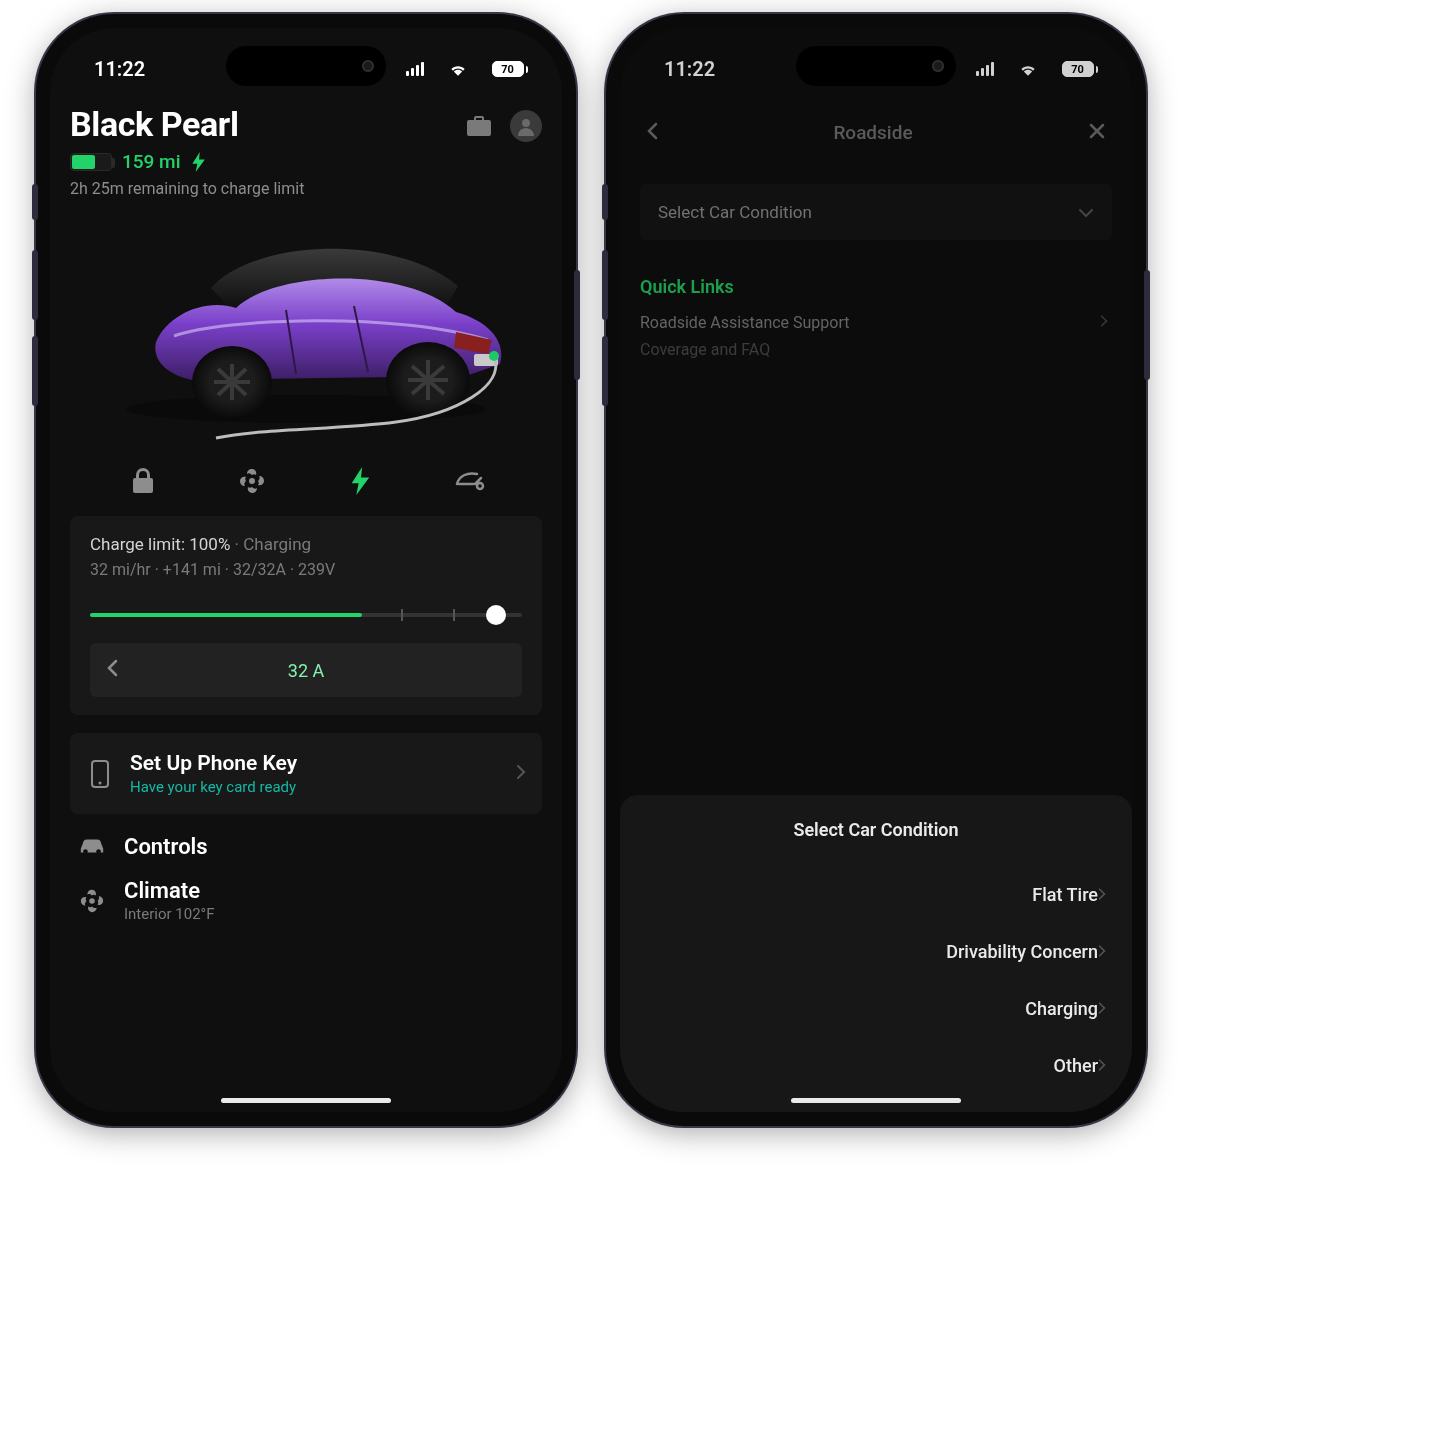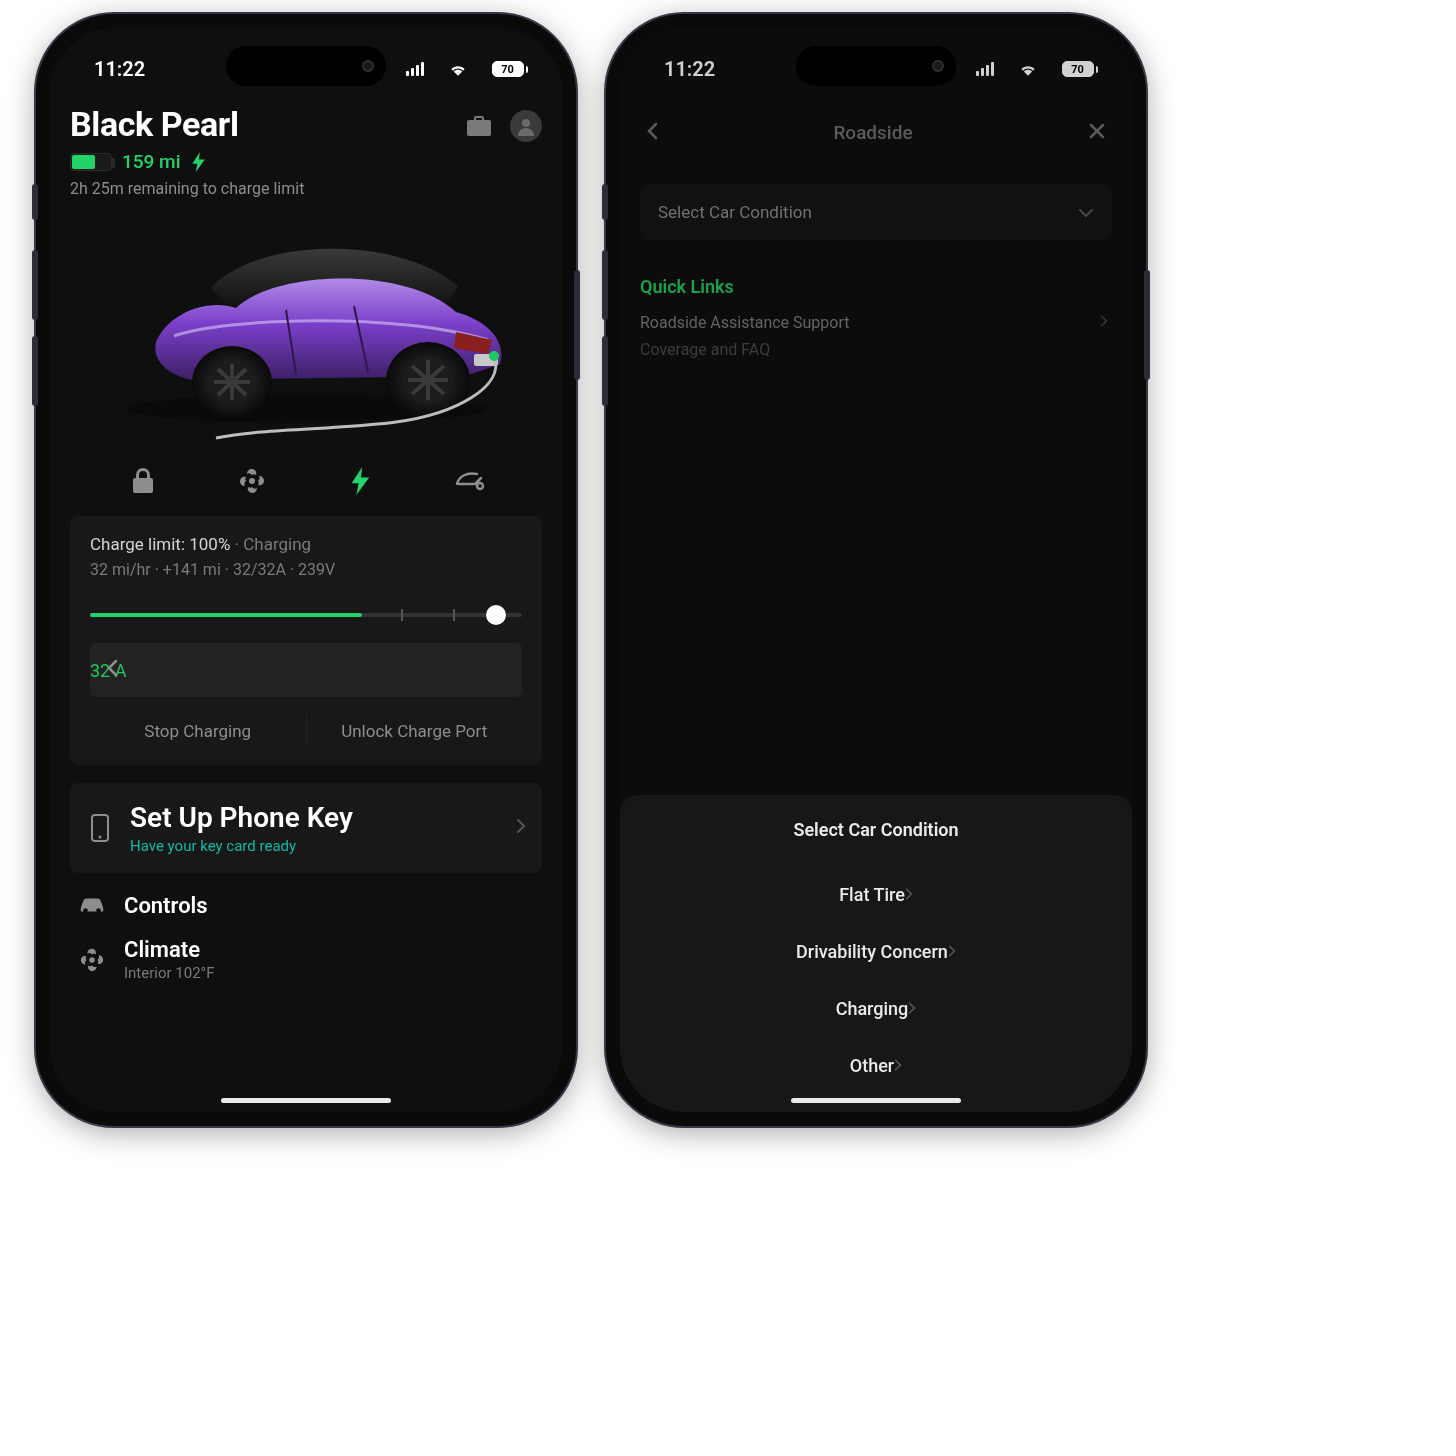--- a/index.html
+++ b/index.html
@@ -81,29 +81,29 @@
   .charge-line1{ font-size:17px; color:#d4d4d4;}
   .charge-line1 .muted, .charge-line2{ color:#7a7a7a; }
   .charge-line2{ font-size:16px; margin-top:6px;}
 
   .slider{ position:relative; height:28px; margin:22px 0 6px 0; }
   .slider .track{ position:absolute; left:0; right:0; top:12px; height:4px; background:#333; border-radius:2px;}
   .slider .fill{ position:absolute; left:0; top:12px; height:4px; background:#22D36A; border-radius:2px; width:63%;}
   .slider .tick{ position:absolute; top:8px; width:2px; height:12px; background:#555;}
   .slider .thumb{ position:absolute; top:4px; width:20px; height:20px; background:#fff; border-radius:50%; margin-left:-10px;}
 
-  .amp-row{ position:relative; background:#222; border-radius:6px; height:54px; margin-top:14px; display:flex; align-items:center; justify-content:flex-start; color:#22c55e; font-size:18px;}
+  .amp-row{ position:relative; background:#222; border-radius:6px; height:54px; margin-top:14px; display:flex; align-items:center; justify-content:center; color:#86efac; font-size:18px;}
   .amp-row .chev-left{ position:absolute; left:16px; color:#8d8d8d; }
 
   .btn-row{ display:flex; gap:0; margin-top:18px; }
   .flat-btn{ flex:1; text-align:center; color:#8d8d8d; font-size:17px; padding:6px 0;}
   .flat-btn + .flat-btn{ border-left:1px solid #222; }
 
   .list-card{ background:#181818; border-radius:8px; margin-top:18px; padding:18px 16px; display:flex; align-items:center; gap:16px; position:relative;}
-  .list-card .title{ color:#fff; font-size:28px; font-weight:600;}
+  .list-card .title{ color:#fff; font-size:21px; font-weight:600;}
   .list-card .sub{ color:#14b8a6; font-size:15px; margin-top:3px;}
   .list-card .chev{ position:absolute; right:16px; color:#555;}
 
   .menu-item{ display:flex; align-items:center; gap:18px; padding:18px 8px 0 8px;}
   .menu-item .mi-title{ color:#fff; font-size:22px; font-weight:600;}
   .menu-item .mi-sub{ color:#7a7a7a; font-size:15px; margin-top:2px;}
   .menu-icon{ width:28px; height:28px; color:#8d8d8d; display:flex; align-items:center; justify-content:center;}
 
   .home-ind{ position:absolute; bottom:9px; left:50%; transform:translateX(-50%); width:170px; height:5px; background:#eaeaea; border-radius:3px;}
 
@@ -111,21 +111,21 @@
   .nav-row{ display:flex; align-items:flex-end; justify-content:space-between; padding:0 6px; height:40px; color:#6e6e6e;}
   .nav-title{ flex:1; text-align:center; font-size:19px; color:#6e6e6e; font-weight:500;}
   .select-row{ margin-top:40px; background:#151515; border-radius:6px; height:56px; display:flex; align-items:center; justify-content:space-between; padding:0 18px; color:#8a8a8a; font-size:17px;}
   .section-title{ color:#22c55e; font-size:18px; font-weight:600; margin-top:36px;}
   .ql{ color:#7a7a7a; font-size:16px; margin-top:16px; position:relative;}
   .ql .chev{ position:absolute; right:4px; color:#444;}
   .ql.dim{ color:#4a4a4a; margin-top:8px;}
 
   .sheet{ position:absolute; left:0; right:0; bottom:0; background:#171717; border-top-left-radius:18px; border-top-right-radius:18px; padding:24px 0 18px 0;}
   .sheet-title{ text-align:center; color:#eaeaea; font-size:18px; font-weight:600; margin-bottom:26px;}
-  .sheet-item{ display:flex; align-items:center; justify-content:center; padding:18px 26px; color:#eaeaea; font-size:18px; font-weight:500;}
+  .sheet-item{ display:flex; align-items:center; justify-content:flex-end; padding:18px 26px; color:#eaeaea; font-size:18px; font-weight:500;}
   .sheet-item .chev{ color:#555; }
 
   .dim-overlay{ position:absolute; inset:0; background:rgba(0,0,0,.18);}
 </style>
 </head>
 <body>
 
 <div class="canvas">
 <div class="stage">
 
@@ -288,24 +288,20 @@
           <div class="thumb" style="left:94%"></div>
         </div>
         <div class="amp-row">
           <span class="chev-left">
             <svg width="12" height="18" viewBox="0 0 12 18">
                     <path d="M10 2L3 9l7 7" stroke="currentColor" stroke-width="2.5" fill="none" stroke-linecap="round"></path>
                   </svg>
           </span>
           <span>32 A</span>
         </div>
-        <div class="btn-row">
-          <div class="flat-btn">Stop Charging</div>
-          <div class="flat-btn">Unlock Charge Port</div>
-        </div>
       </div>
 
       <div class="list-card">
         <div class="menu-icon">
           <svg width="18" height="28" viewBox="0 0 18 28">
                   <rect x="1" y="1" width="16" height="26" rx="3" stroke="currentColor" stroke-width="2" fill="none"></rect>
                   <circle cx="9" cy="23" r="1.5" fill="currentColor"></circle>
                 </svg>
         </div>
         <div>

